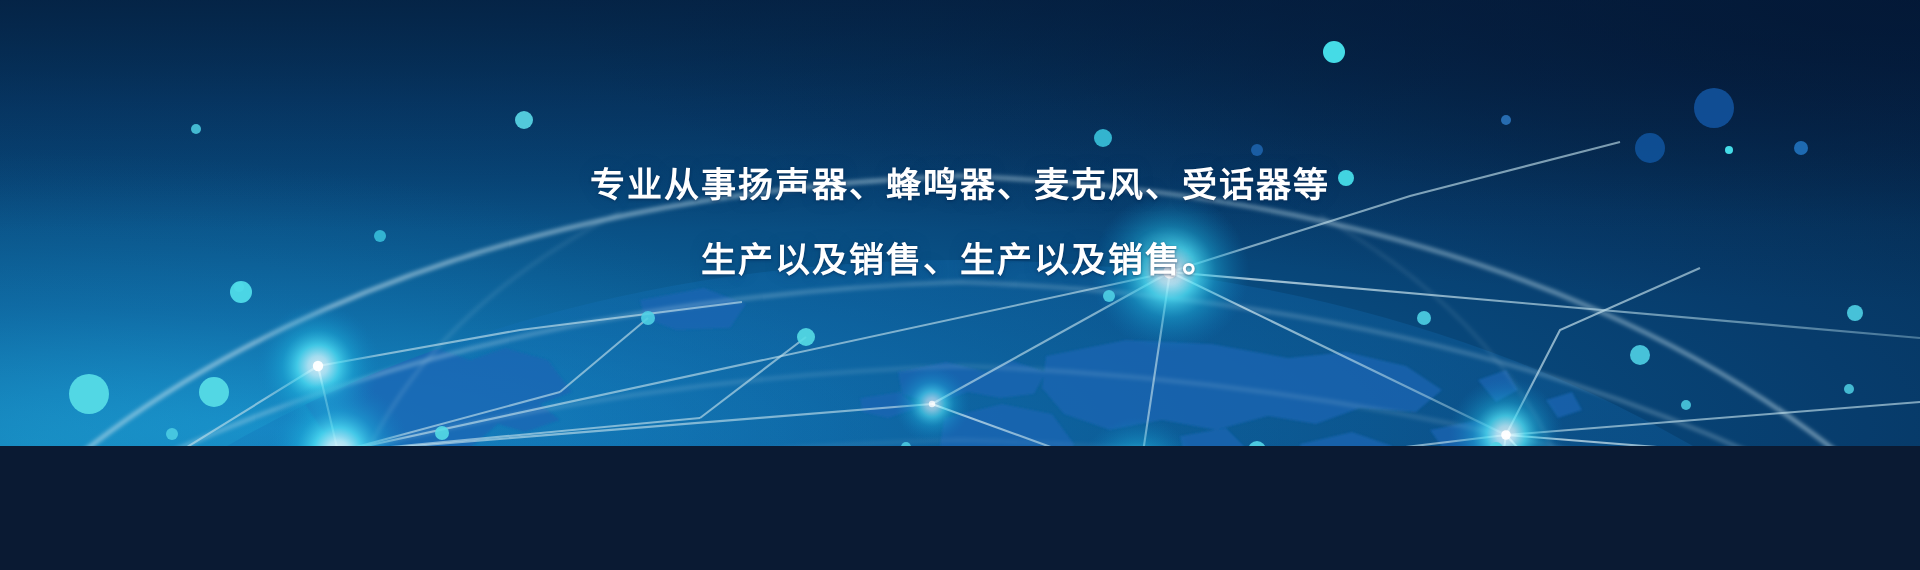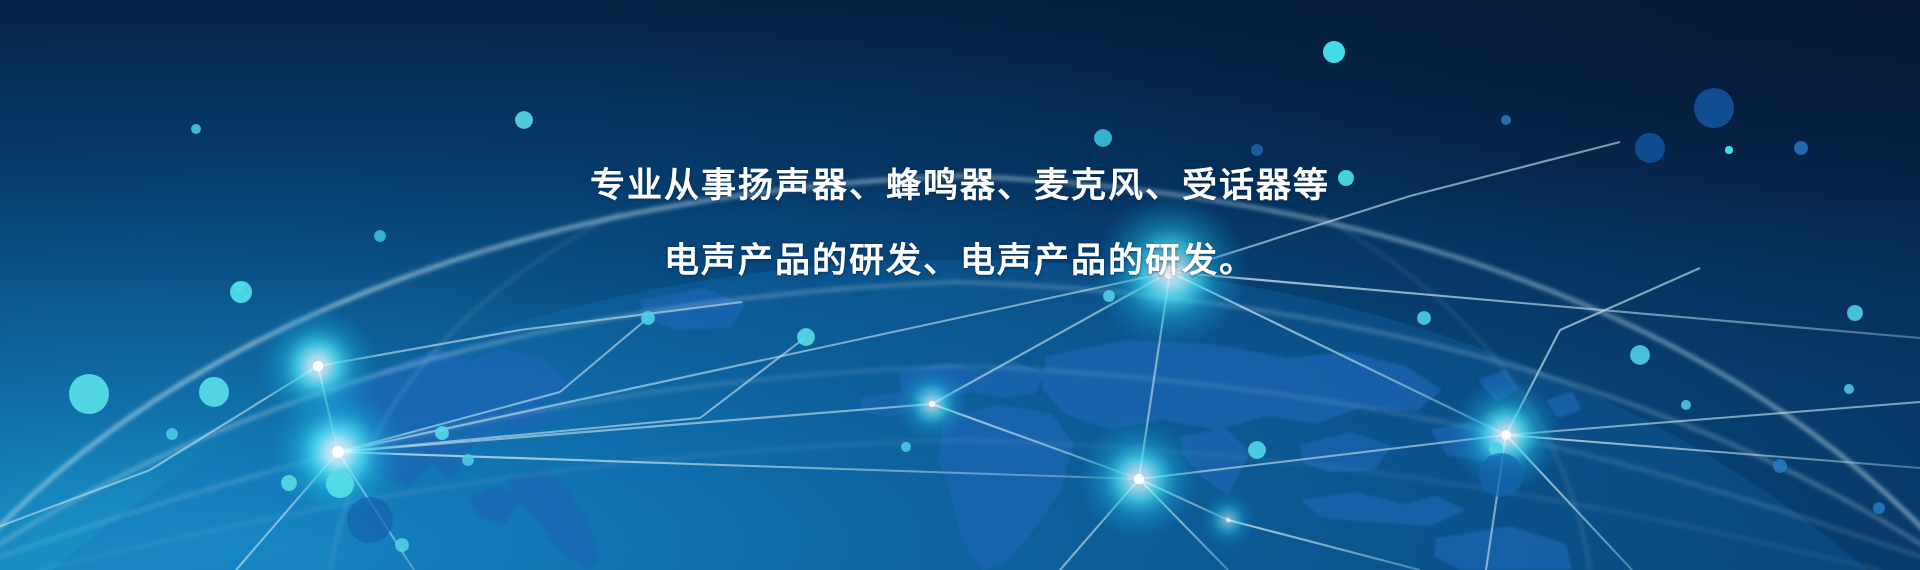--- a/index.html
+++ b/index.html
@@ -2,21 +2,21 @@
 <html lang="zh-CN"><head>
 <meta charset="utf-8">
 <title>Banner</title>
 <style>
   html,body{margin:0;padding:0;background:#0a1a33;}
   *{box-sizing:border-box;}
 
   .banner{
     position:relative;
     width:1920px;
-    height:570px;
+    height:446px;
     overflow:hidden;
     font-family:"DejaVu Sans","Liberation Sans",sans-serif;
     background:#15803d;
   }
 
   
   .bg-base{
     position:absolute; inset:0;
     background:
       radial-gradient(130% 115% at 14% 96%, #1588c4 0%, #1178b4 11%, #0d66a0 23%, #0a568c 36%, #08477a 50%, #073c6c 64%, #06345e 78%, #062c52 90%, #05264a 100%);
@@ -257,16 +257,16 @@
         <circle cx="1686" cy="405" r="5" fill="#4fd0e4" opacity="0.85"></circle>
         <circle cx="1855" cy="313" r="8" fill="#4fd0e4" opacity="0.9"></circle>
         <circle cx="1849" cy="389" r="5" fill="#4fd0e4" opacity="0.85"></circle>
         <circle cx="1780" cy="466" r="7" fill="#2a7ec6" opacity="0.8"></circle>
         <circle cx="1879" cy="508" r="6" fill="#2a7ec6" opacity="0.8"></circle>
       </g>
   </svg>
 
   <div class="headline">
     <span class="line l1">专业从事扬声器、蜂鸣器、麦克风、受话器等</span>
-    <span class="line l2">电声产品的研发、电声产品的研发。</span>
+    <span class="line l2">生产以及销售、生产以及销售。</span>
   </div>
 
 </div>
 
 </body></html>

